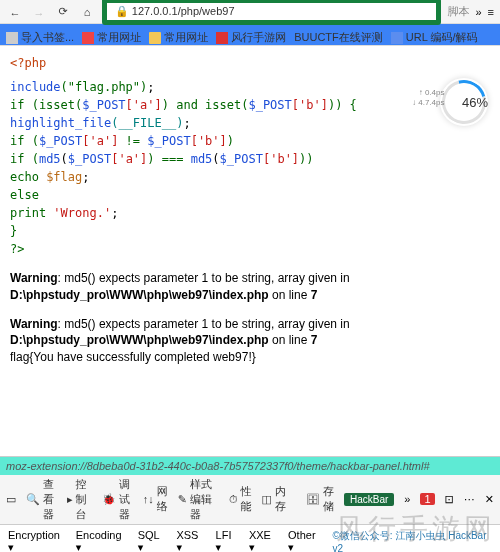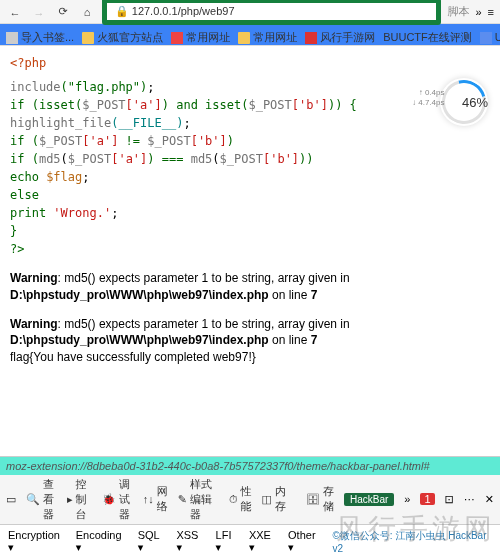--- a/index.html
+++ b/index.html
@@ -7,21 +7,21 @@
 .browser-bar { height: 24px; background: #f5f5f5; border-bottom: 1px solid #ddd; display: flex; align-items: center; padding: 0 6px; gap: 6px; font-size: 11px; }
 .nav-btn { width: 18px; height: 18px; display: flex; align-items: center; justify-content: center; color: #333; cursor: pointer; }
 .url-bar { flex: 1; background: #fff; border: 5px solid #15803d; border-radius: 3px; padding: 2px 8px; font-size: 11px; color: #333; }
 .url-extra { color: #888; font-size: 11px; }
 .bookmarks-bar { height: 22px; background: #3b82f6; border-bottom: 1px solid #ddd; display: flex; align-items: flex-end; padding: 0 6px; gap: 8px; font-size: 11px; overflow: hidden; }
 .bookmark-item { display: flex; align-items: center; gap: 3px; color: #333; white-space: nowrap; cursor: pointer; }
 .bookmark-item .bm-icon { width: 12px; height: 12px; display: inline-block; }
 .folder-icon { background: #f4c757; border-radius: 1px; }
 .content { padding: 8px 10px; font-family: Consolas, monospace; font-size: 12px; line-height: 1.5; background: #fff; }
 .php-open { color: #c2410c; }
-.kw-blue { color: #737373; }
+.kw-blue { color: #1d4ed8; }
 .kw-green { color: #006600; }
 .kw-teal { color: #008080; }
 .kw-orange { color: #b96b18; }
 .kw-red { color: #c41a16; }
 .str-red { color: #c41a16; }
 .gauge { position: absolute; right: 12px; top: 78px; width: 48px; height: 48px; border-radius: 50%; background: #fff; box-shadow: 0 0 6px rgba(0,0,0,0.15); display: flex; align-items: center; justify-content: flex-end; font-size: 13px; color: #333; }
 .gauge::before { content: ""; position: absolute; inset: 2px; border-radius: 50%; border: 3px solid #e0e0e0; border-top-color: #2196f3; transform: rotate(30deg); }
 .gauge-label { position: absolute; left: -28px; top: 10px; font-size: 8px; color: #888; line-height: 1.2; text-align: right; }
 .output { padding: 4px 10px 0 10px; font-family: Arial, sans-serif; font-size: 12px; line-height: 1.4; }
 .output b { font-weight: bold; }
@@ -46,24 +46,20 @@
   <div class="url-bar">🔒 <span>127.0.0.1/php/web97</span></div>
   <div class="url-extra">脚本</div>
   <div>»</div>
   <div>≡</div>
 </div>
 
 <div class="bookmarks-bar">
   <div class="bookmark-item">
       <span class="bm-icon" style="background:#ccc"></span>
       <span>导入书签...</span>
-    </div>
-  <div class="bookmark-item">
-      <span class="bm-icon folder-icon"></span>
-      <span>火狐官方站点</span>
     </div>
   <div class="bookmark-item">
       <span class="bm-icon" style="background:#e44"></span>
       <span>常用网址</span>
     </div>
   <div class="bookmark-item">
       <span class="bm-icon folder-icon"></span>
       <span>常用网址</span>
     </div>
   <div class="bookmark-item">

